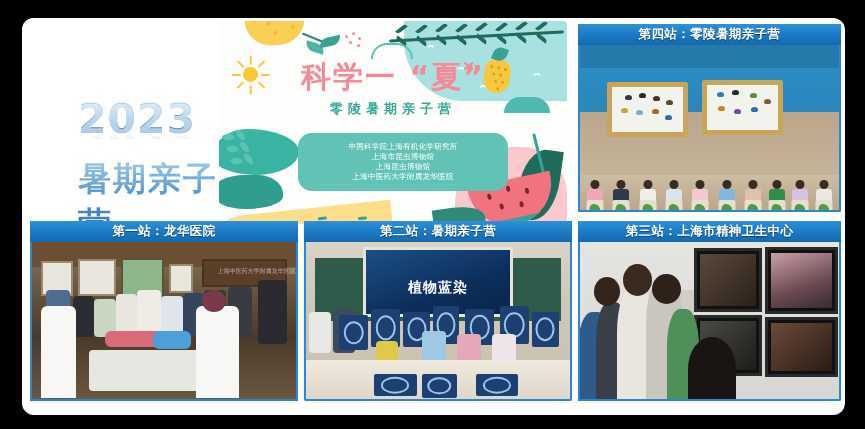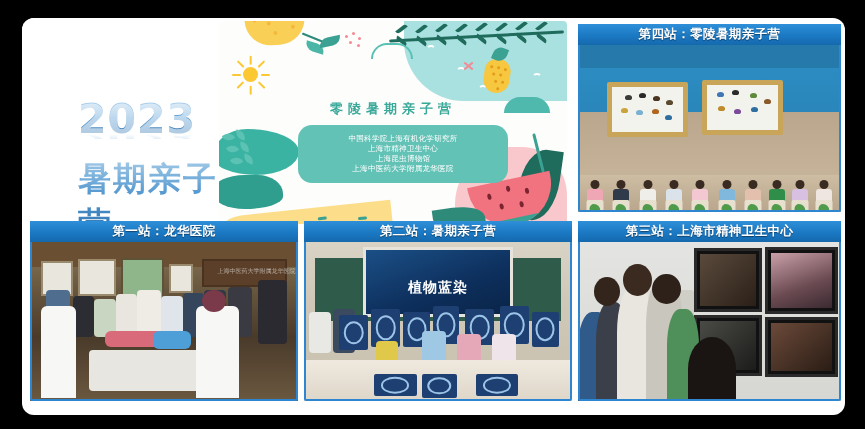--- a/index.html
+++ b/index.html
@@ -109,21 +109,21 @@
   }
   .sub-title {
     position: absolute; left: 0; right: 0; top: 79px;
     text-align: center;
     font-size: 13px; font-weight: bold;
     color: #3aa99a;
     letter-spacing: 5px;
     white-space: nowrap;
   }
   .org-box {
-    position: absolute; left: 79px; top: 104px;
+    position: absolute; left: 79px; top: 112px;
     width: 210px; height: 58px;
     background: #62c2b6;
     border-radius: 14px;
     display: flex; flex-direction: column;
     align-items: center; justify-content: center;
     gap: 0px;
   }
   .org-box div {
     color: #ffffff; font-size: 7.6px; line-height: 1.35;
     white-space: nowrap; letter-spacing: .2px;
@@ -357,25 +357,26 @@
           <div class="d fern2"></div>
           <div class="d melon">
             <div class="mseed" style="left:18px;top:10px"></div>
             <div class="mseed" style="left:38px;top:6px"></div>
             <div class="mseed" style="left:56px;top:12px"></div>
             <div class="mseed" style="left:28px;top:22px"></div>
             <div class="mseed" style="left:48px;top:24px"></div>
           </div>
           <div class="d oakleaf"></div>
 
+          <div class="main-title">科学一 “夏”</div>
           <div class="sub-title">零陵暑期亲子营</div>
 
           <div class="org-box">
             <div>中国科学院上海有机化学研究所</div>
-            <div>上海市精神卫生中心</div>
+            <div>上海市昆虫博物馆</div>
             <div>上海昆虫博物馆</div>
             <div>上海中医药大学附属龙华医院</div>
           </div>
 
         </div>
       </div>
     </div>
 
     <div class="panel" style="left:556px;top:6px;width:263px;height:188px;">
       <div class="bar">

